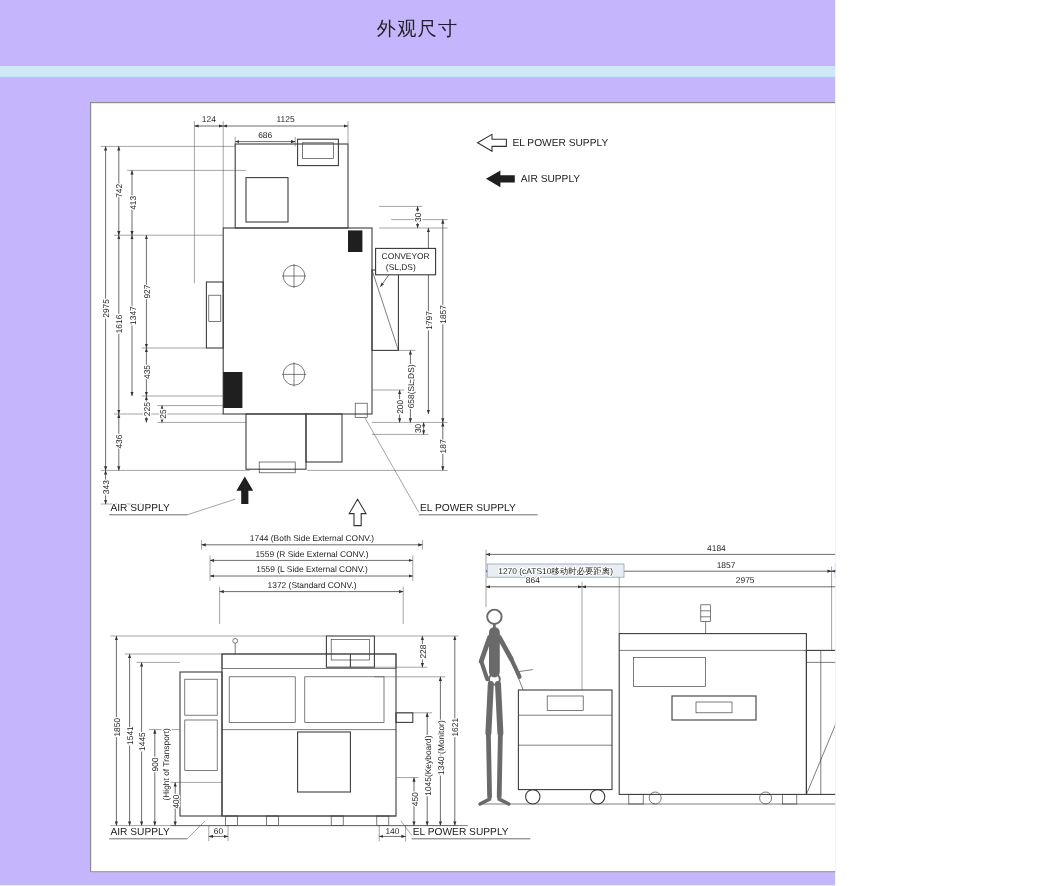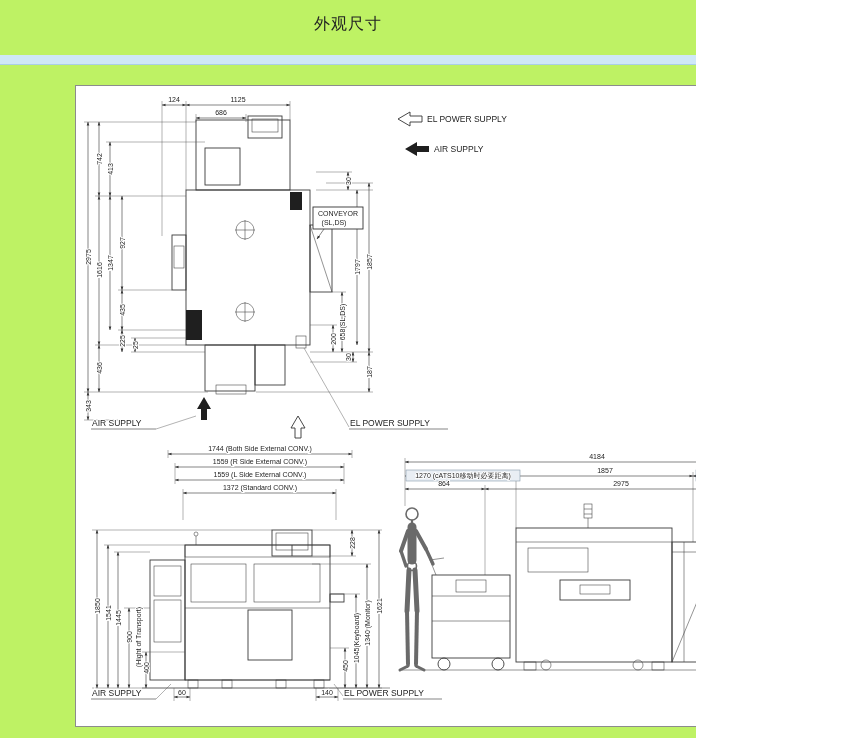--- a/index.html
+++ b/index.html
@@ -1,17 +1,17 @@
 <!DOCTYPE html>
 <html><head>
 <meta charset="utf-8">
 <style>
   html,body{margin:0;padding:0;background:#fff;width:865px;height:738px;
     font-family:"Liberation Sans","DejaVu Sans",sans-serif;}
-  .page{position:relative;width:696px;height:738px;background:#bef264;overflow:hidden;}
+  .page{position:relative;width:696px;height:738px;background:#c4b5fd;overflow:hidden;}
   .title{position:absolute;top:14px;left:0;width:100%;text-align:center;
     font-size:16px;color:#222;letter-spacing:1px;}
   .band{position:absolute;top:55px;left:0;width:100%;height:9px;background:#cfe8f7;
     border-bottom:1px solid #aacfe6;}
   .frame{position:absolute;top:85px;left:75px;width:722px;height:640px;
     border:1px solid #8c8c8c;background:#fff;}
   svg{display:block;}
   text{font-family:"Liberation Sans","DejaVu Sans",sans-serif;fill:#1c1c1c;}
   .d{font-size:7px;paint-order:stroke;stroke:#ffffff;stroke-width:2px;}
   .lbl{font-size:8.5px;paint-order:stroke;stroke:#ffffff;stroke-width:2px;}

